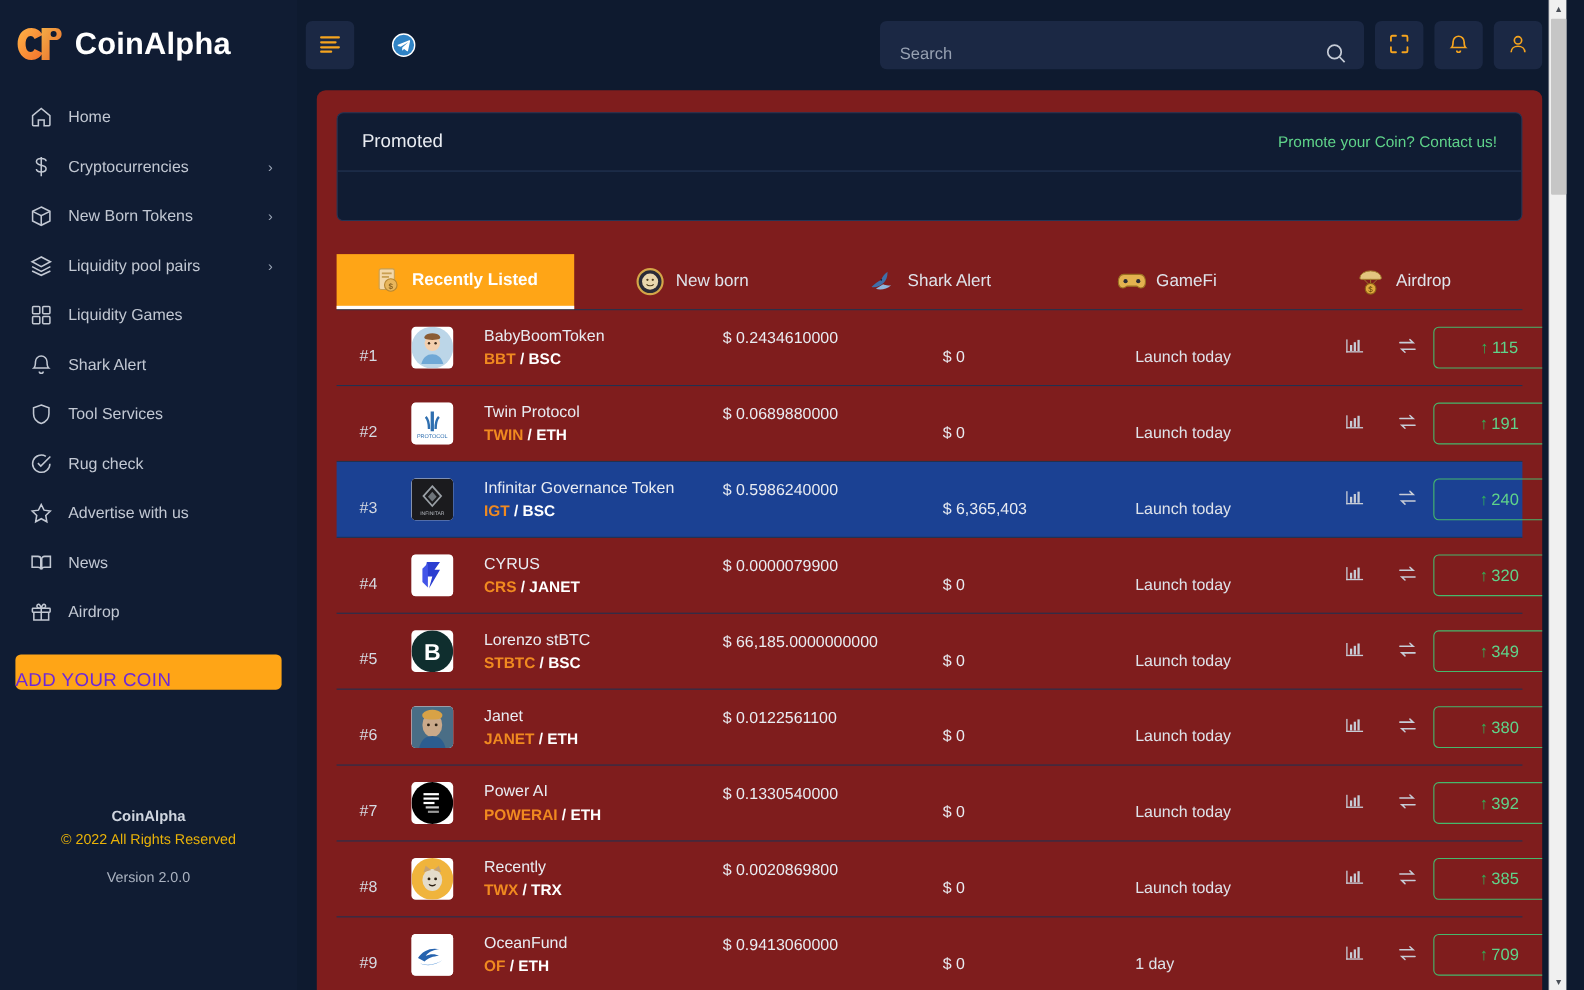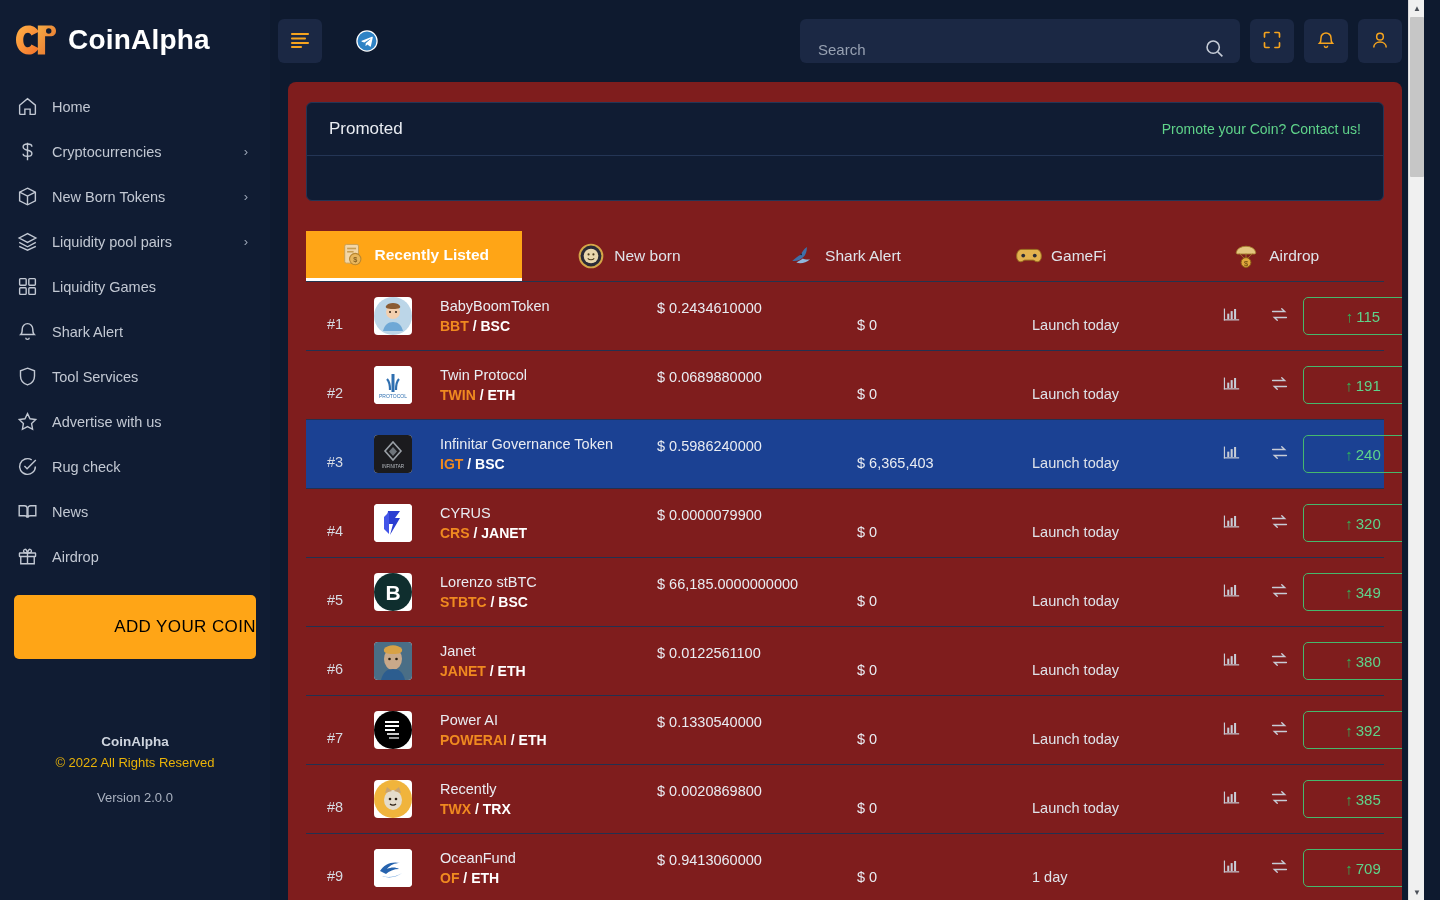--- a/index.html
+++ b/index.html
@@ -19,34 +19,34 @@
     display:flex; flex-direction:column;
     padding-top:0;
   }
   .brand { display:flex; align-items:center; gap:10px; padding:20px 0 22px 14px; }
   .brand-logo { width:44px; height:40px; position:relative; flex:0 0 auto; }
   .brand-name { font-size:28px; font-weight:bold; color:#ffffff; letter-spacing:.2px; }
 
   .nav { padding:2px 0 0 0; }
   .nav-item {
     display:flex; align-items:center; gap:0;
-    height:45px; padding:0 22px 0 16px;
+    height:45px; padding:0 22px 0 26px;
     color:#c2c8d3; font-size:14.5px; cursor:pointer;
     position:relative;
   }
   .nav-ico { width:22px; height:22px; margin-right:14px; flex:0 0 auto; display:flex; align-items:center; justify-content:center; color:#c2c8d3; }
   .nav-label { flex:1; white-space:nowrap; }
   .nav-chev { color:#9aa4b5; font-size:13px; line-height:1; }
 
   .addcoin-wrap { padding:16px 14px 0 14px; }
   .addcoin {
-    display:block; width:100%; height:64px; line-height:48px;
-    background:#ffa516; color:#000000; border:none; border-radius:5px;
+    display:block; width:100%; height:32px; line-height:48px;
+    background:#ffa516; color:#6d28d9; border:none; border-radius:5px;
     font-size:17px; font-family:"Liberation Sans", sans-serif;
-    letter-spacing:.4px; cursor:pointer; text-align:right;
+    letter-spacing:.4px; cursor:pointer; text-align:left;
   }
   .side-foot { margin-top:auto; padding:0 10px 95px 10px; text-align:center; }
   .side-foot .fb { font-size:13.5px; font-weight:bold; color:#cfd5df; margin-bottom:6px; }
   .side-foot .fc { font-size:13px; color:#eab308; margin-bottom:20px; }
   .side-foot .fv { font-size:13px; color:#aab2c0; }
 
   
   .main { flex:1; height:900px; background:#0e1a2f; display:flex; flex-direction:column; min-width:0; }
 
   .topbar { height:82px; display:flex; align-items:center; padding:0 22px 0 8px; gap:0; }
@@ -222,34 +222,34 @@
             <svg width="21" height="21" viewBox="0 0 24 24" fill="none" stroke="currentColor" stroke-width="1.6">
               <path d="M12 2.5 20 5.5v6c0 5.2-3.4 8.7-8 10.1-4.6-1.4-8-4.9-8-10.1v-6z"></path>
             </svg>
           </span>
         <span class="nav-label">Tool Services</span>
         <span class="nav-chev"></span>
       </div>
       <div class="nav-item">
         <span class="nav-ico">
             <svg width="21" height="21" viewBox="0 0 24 24" fill="none" stroke="currentColor" stroke-width="1.6">
-              <path d="m12 3 2.9 5.9 6.5.9-4.7 4.6 1.1 6.5L12 17.8 6.2 20.9l1.1-6.5L2.6 9.8l6.5-.9z"></path>
-            </svg>
-          </span>
-        <span class="nav-label">Advertise with us</span>
-        <span class="nav-chev"></span>
-      </div>
-      <div class="nav-item">
-        <span class="nav-ico">
-            <svg width="21" height="21" viewBox="0 0 24 24" fill="none" stroke="currentColor" stroke-width="1.6">
               <path d="M21 12a9 9 0 1 1-4.2-7.6"></path>
               <path d="M8.5 11.5 11.5 14.5 21.5 4.6"></path>
             </svg>
           </span>
         <span class="nav-label">Rug check</span>
+        <span class="nav-chev"></span>
+      </div>
+      <div class="nav-item">
+        <span class="nav-ico">
+            <svg width="21" height="21" viewBox="0 0 24 24" fill="none" stroke="currentColor" stroke-width="1.6">
+              <path d="m12 3 2.9 5.9 6.5.9-4.7 4.6 1.1 6.5L12 17.8 6.2 20.9l1.1-6.5L2.6 9.8l6.5-.9z"></path>
+            </svg>
+          </span>
+        <span class="nav-label">Advertise with us</span>
         <span class="nav-chev"></span>
       </div>
       <div class="nav-item">
         <span class="nav-ico">
             <svg width="21" height="21" viewBox="0 0 24 24" fill="none" stroke="currentColor" stroke-width="1.6">
               <path d="M2.5 5.5h6c1.7 0 3 1.1 3 2.6V19c0-1.2-1.3-2.2-3-2.2h-6z"></path>
               <path d="M21.5 5.5h-6c-1.7 0-3 1.1-3 2.6V19c0-1.2 1.3-2.2 3-2.2h6z"></path>
             </svg>
           </span>
         <span class="nav-label">News</span>

